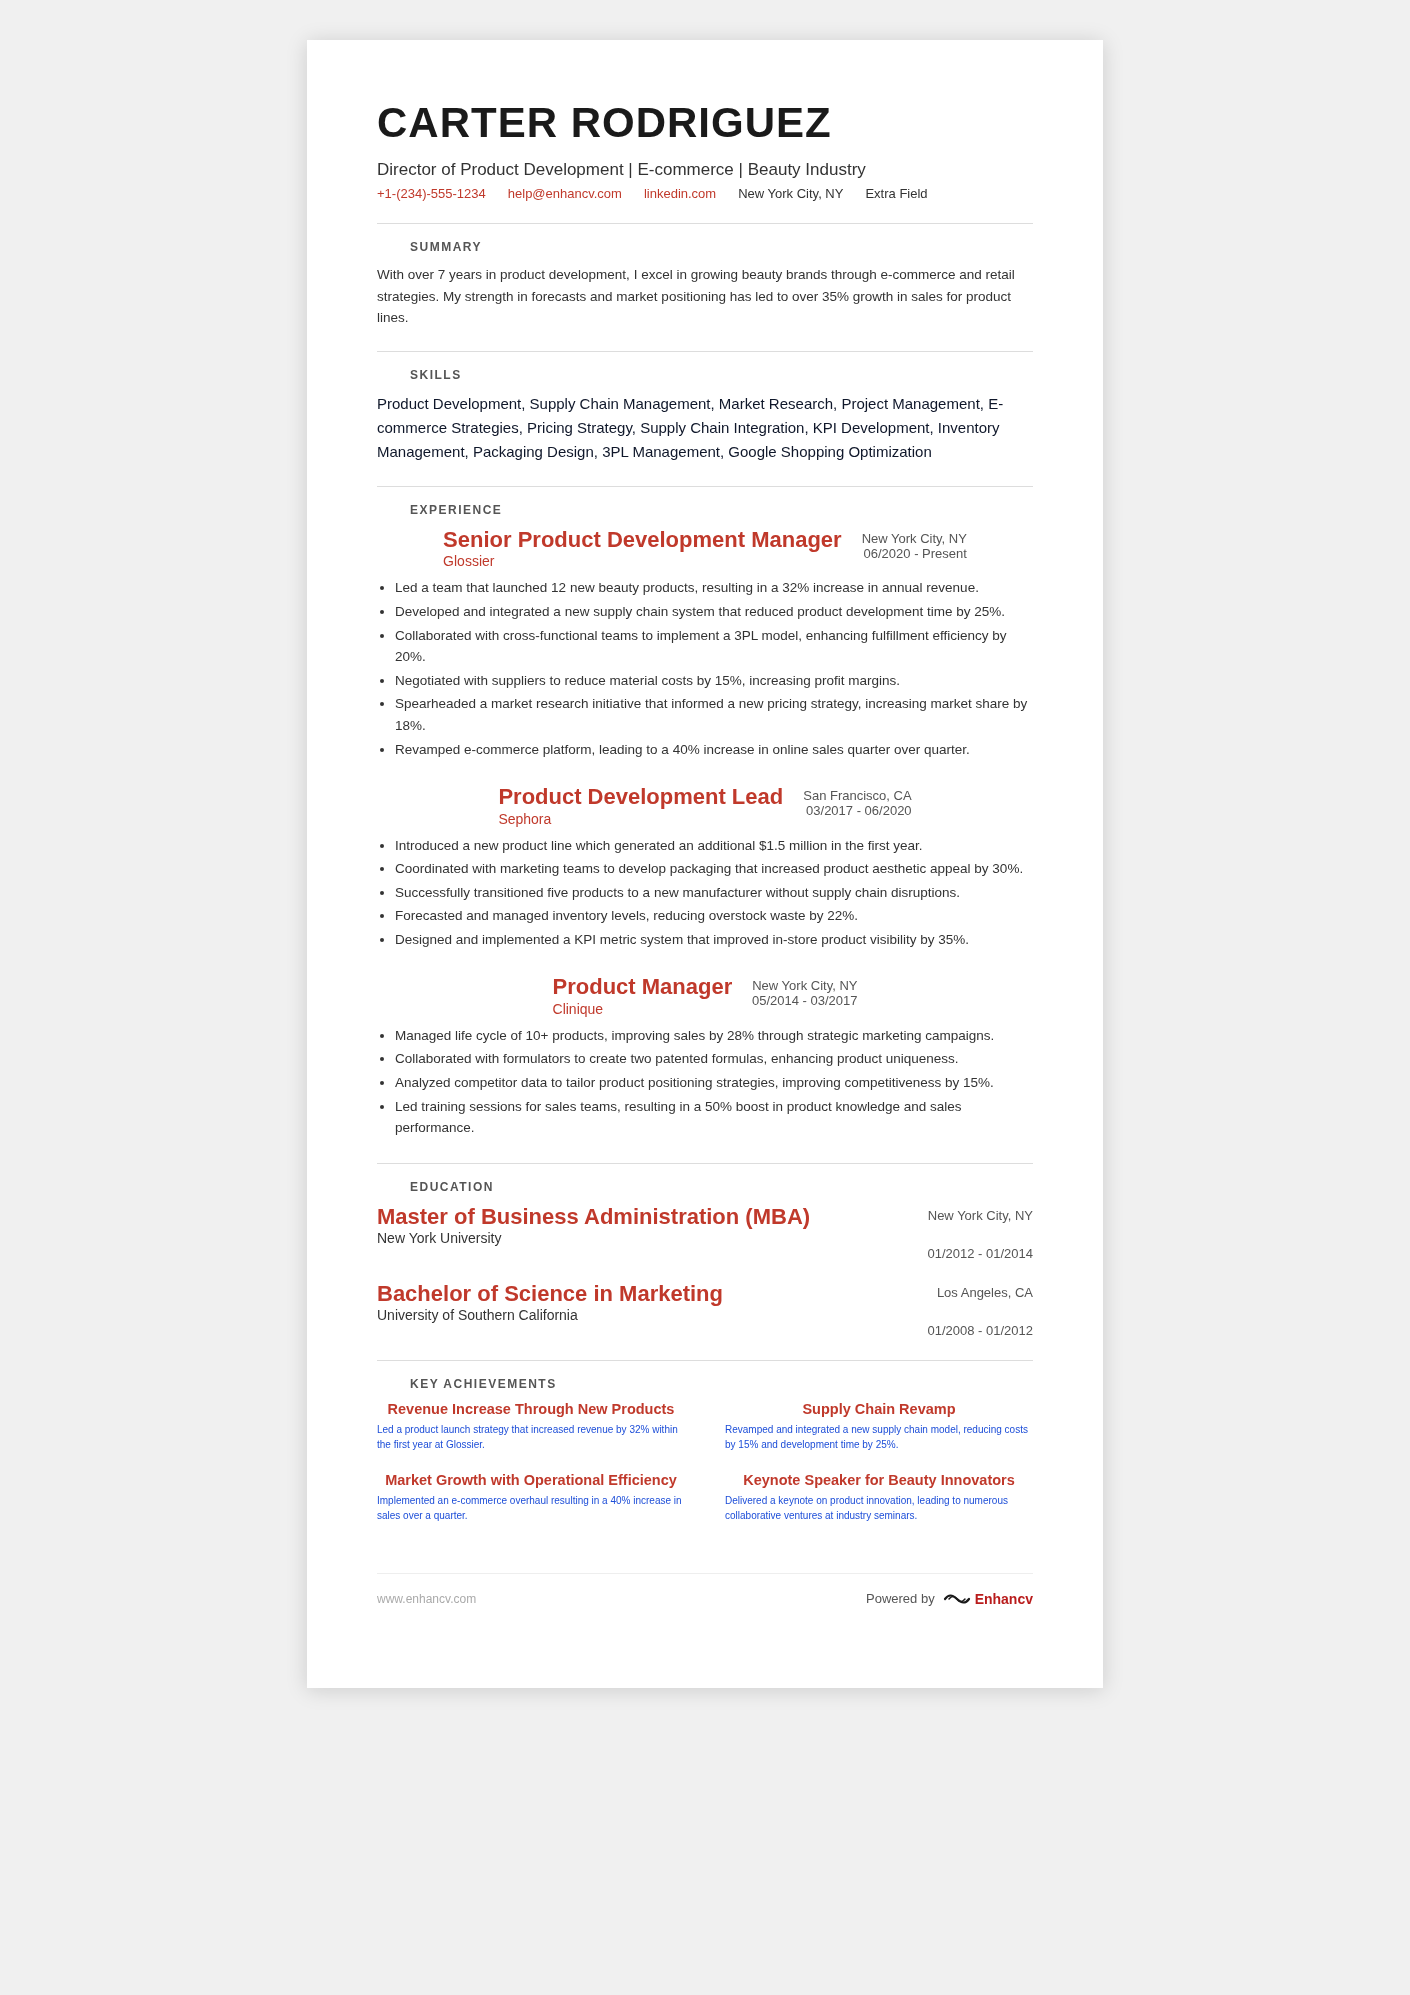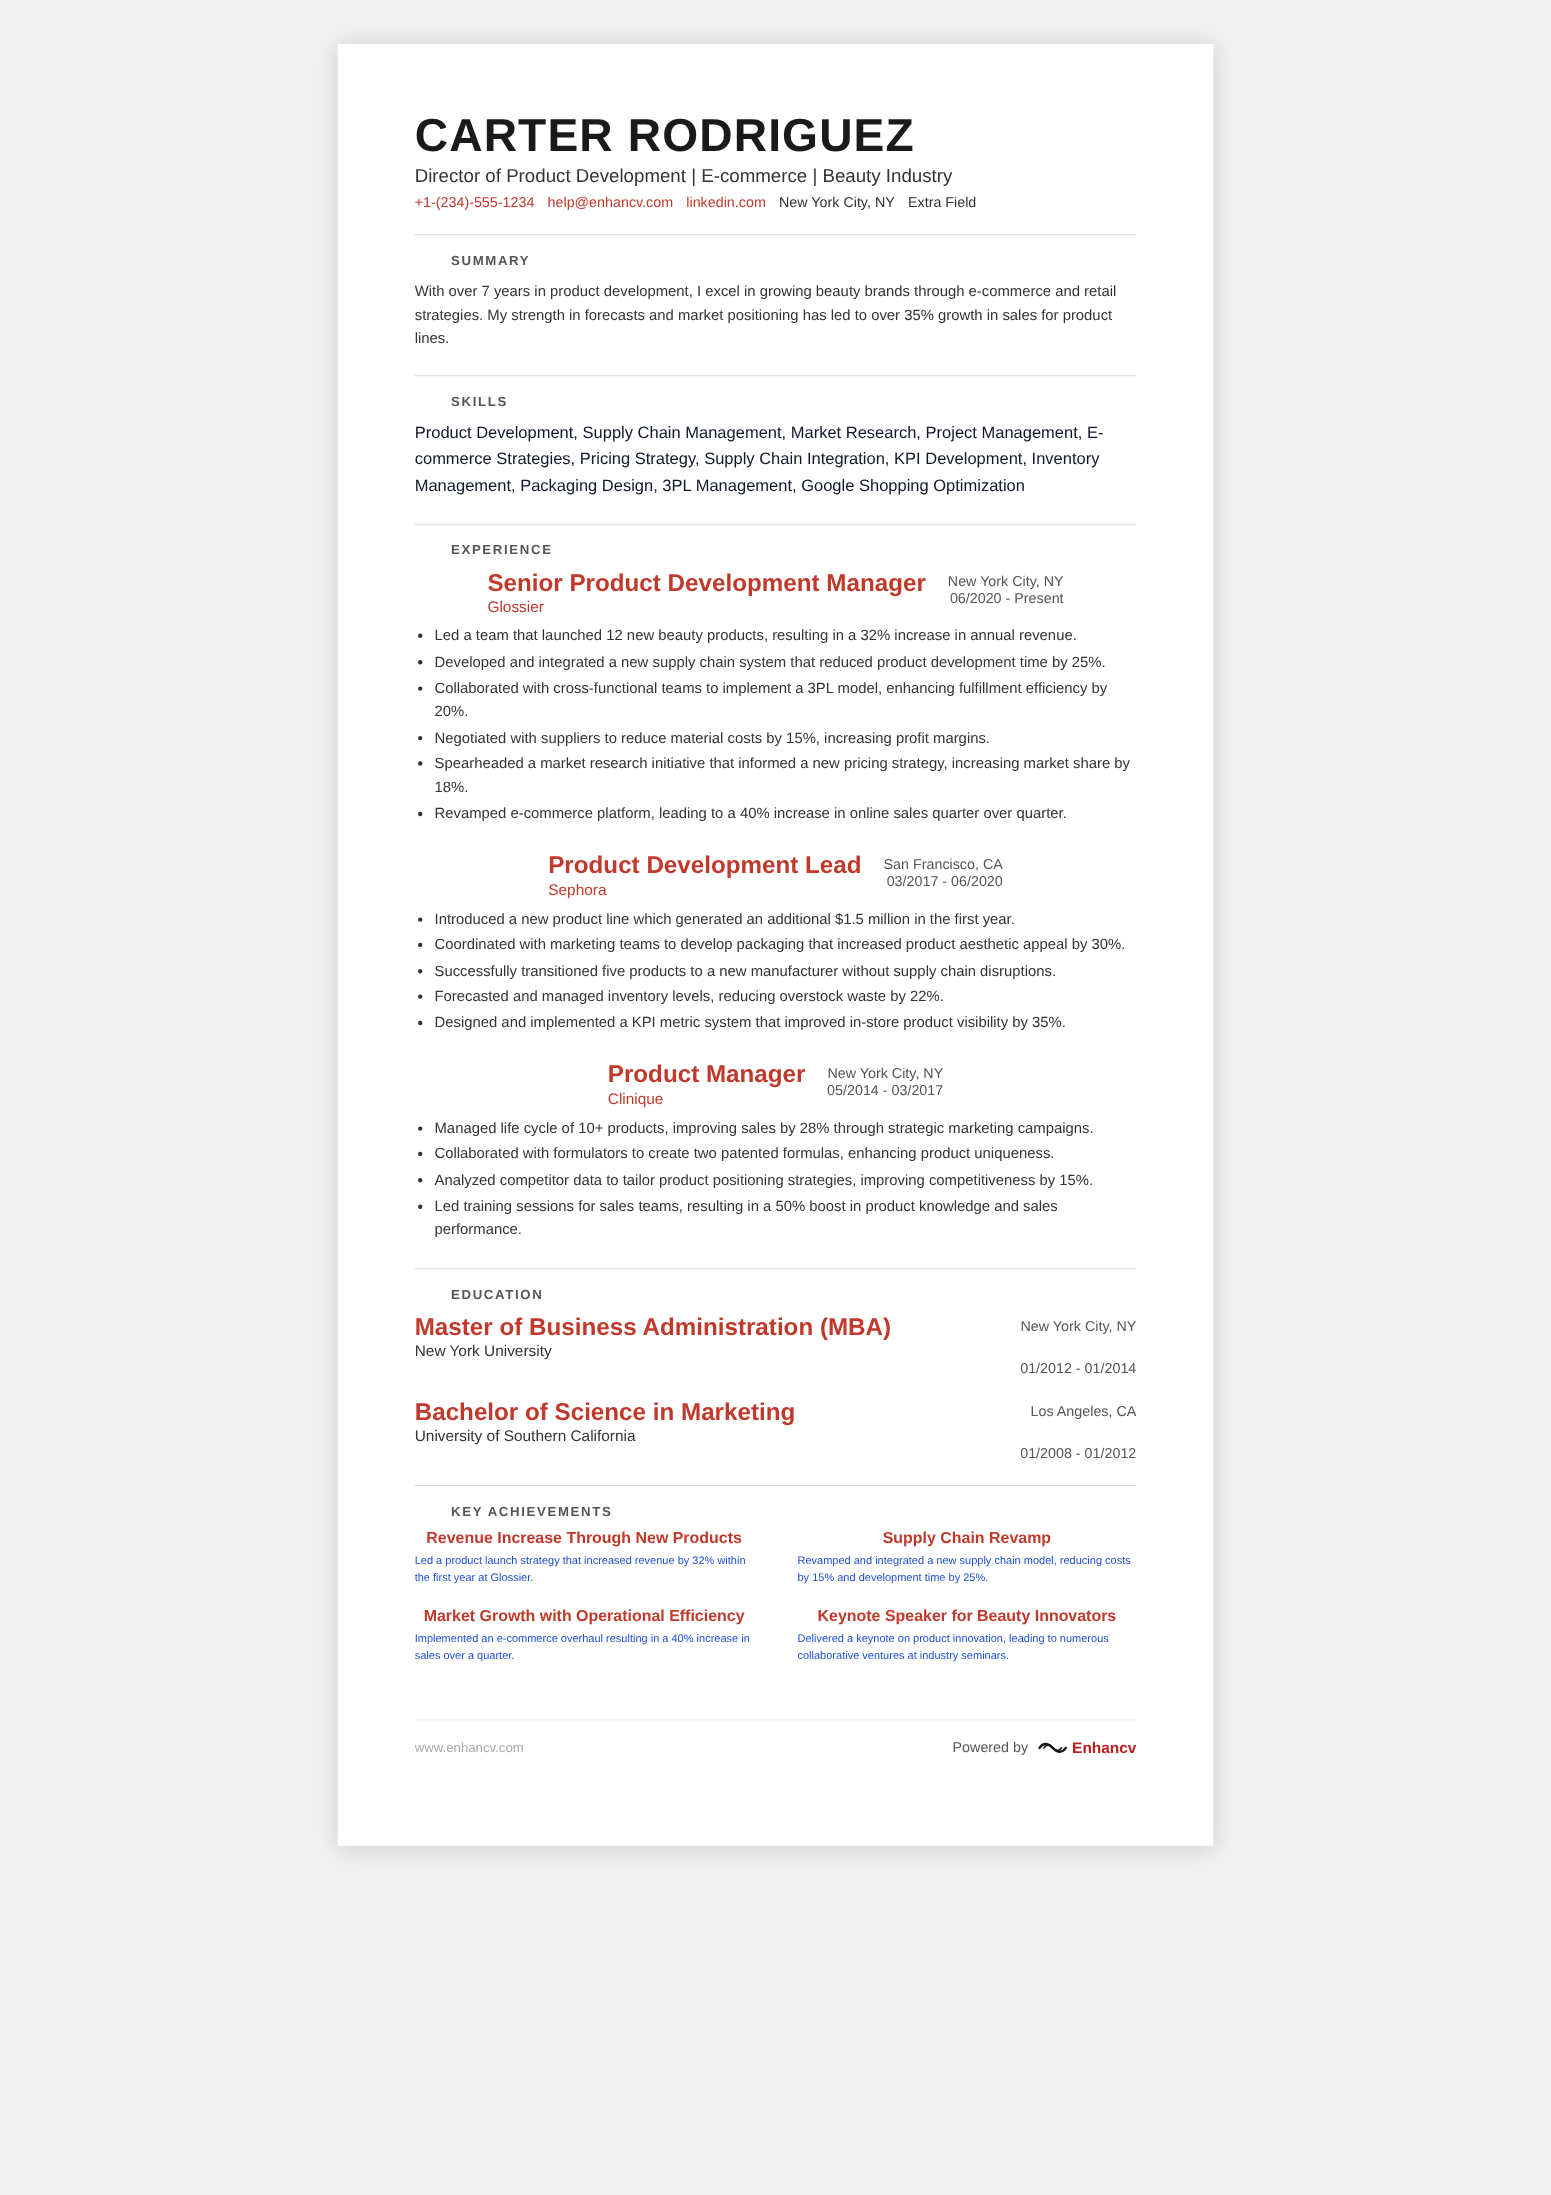--- a/index.html
+++ b/index.html
@@ -20,26 +20,26 @@
     .name {
       font-size: 42px;
       font-weight: 900;
       color: #1a1a1a;
       letter-spacing: 1px;
       line-height: 1.1;
     }
     .title {
       font-size: 17px;
       color: #333;
-      margin-top: 4px;
+      margin-top: 14px;
       font-weight: 400;
     }
     .contact-row {
       display: flex;
-      gap: 12px;
+      gap: 22px;
       margin-top: 6px;
       font-size: 13px;
       flex-wrap: wrap;
       align-items: center;
     }
     .contact-item {
       color: #c0392b;
       font-size: 13px;
     }
     .contact-item.dark {

